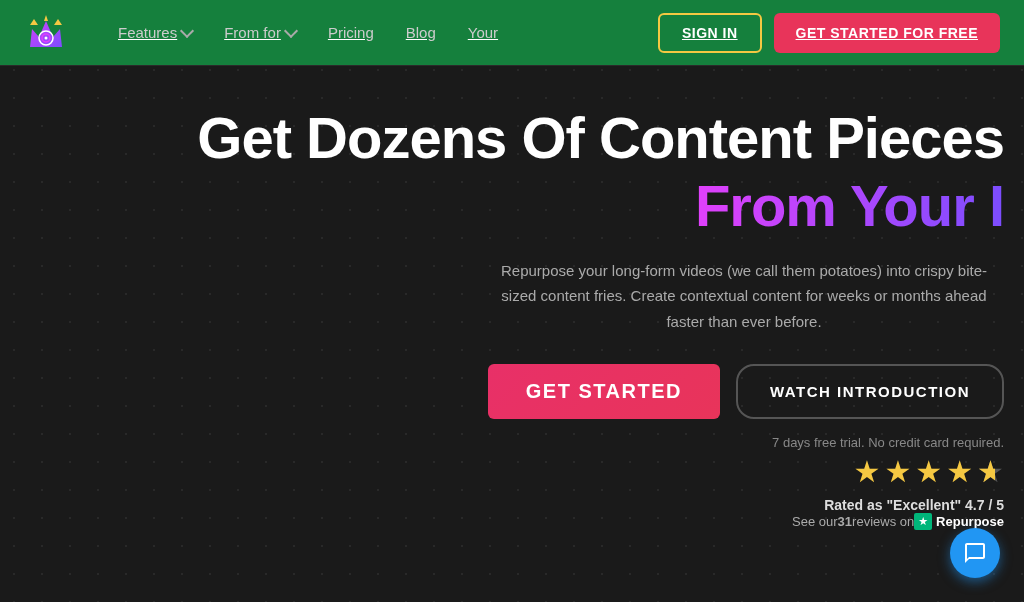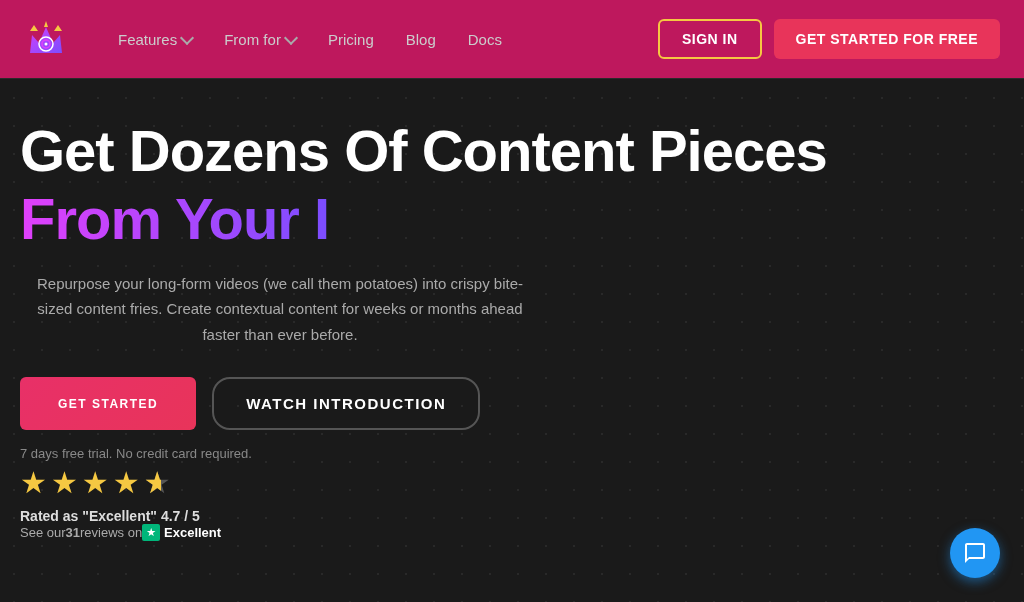--- a/index.html
+++ b/index.html
@@ -22,24 +22,25 @@
       pointer-events: none;
       z-index: 0;
     }
 
     
     nav {
       position: relative;
       z-index: 10;
       display: flex;
       align-items: center;
-      background-color: #be185d;
-      height: 79px;
+      background-color: #15803d;
+      height: 66px;
       padding: 0 24px;
       border-bottom: 1px solid #2a2a2a;
+      text-decoration: underline;
     }
 
     .nav-logo {
       display: flex;
       align-items: center;
       margin-right: 36px;
     }
 
     .logo-icon {
       width: 44px;
@@ -109,21 +110,21 @@
       text-transform: uppercase;
       white-space: nowrap;
     }
 
     
     .hero {
       position: relative;
       z-index: 5;
       display: flex;
       flex-direction: column;
-      align-items: flex-start;
+      align-items: flex-end;
       justify-content: center;
       padding: 40px 20px 20px;
       text-align: center;
     }
 
     .hero-title-white {
       font-size: 58px;
       font-weight: 900;
       color: #fff;
       line-height: 1.1;
@@ -156,21 +157,21 @@
       gap: 16px;
       margin-bottom: 16px;
     }
 
     .btn-hero-cta {
       background: linear-gradient(135deg, #e83068, #e8345a);
       color: #fff;
       border: none;
       border-radius: 6px;
       padding: 16px 38px;
-      font-size: 12px;
+      font-size: 20px;
       font-weight: 800;
       cursor: pointer;
       letter-spacing: 1.5px;
       text-transform: uppercase;
     }
 
     .btn-hero-watch {
       background: transparent;
       color: #fff;
       border: 2px solid #555;
@@ -295,21 +296,21 @@
       <span>From for</span>
       <span class="chevron-icon"></span>
     </a>
     <a class="nav-link">
       <span>Pricing</span>
     </a>
     <a class="nav-link">
       <span>Blog</span>
     </a>
     <a class="nav-link">
-      <span>Docs</span>
+      <span>Your</span>
     </a>
   </div>
 
   <div class="nav-actions">
     <button class="btn-signin">SIGN IN</button>
     <button class="btn-getstarted-nav">GET STARTED FOR FREE</button>
   </div>
 </nav>
 
 <section class="hero">
@@ -337,21 +338,21 @@
   </div>
 
   <p class="rating-text">Rated as "Excellent" 4.7 / 5</p>
 
   <div class="trustpilot-row">
     <span>See our</span>
     <strong>31</strong>
     <span>reviews on</span>
     <div class="trustpilot-logo">
       <span class="trustpilot-star">★</span>
-      <span class="trustpilot-name">Excellent</span>
+      <span class="trustpilot-name">Repurpose</span>
     </div>
   </div>
 </section>
 
 <div class="chat-button">
   <svg class="chat-icon-svg" viewBox="0 0 24 24" xmlns="http://www.w3.org/2000/svg">
     <path d="M20 2H4c-1.1 0-2 .9-2 2v18l4-4h14c1.1 0 2-.9 2-2V4c0-1.1-.9-2-2-2zm0 14H6l-2 2V4h16v12z"></path>
   </svg>
 </div>
 

